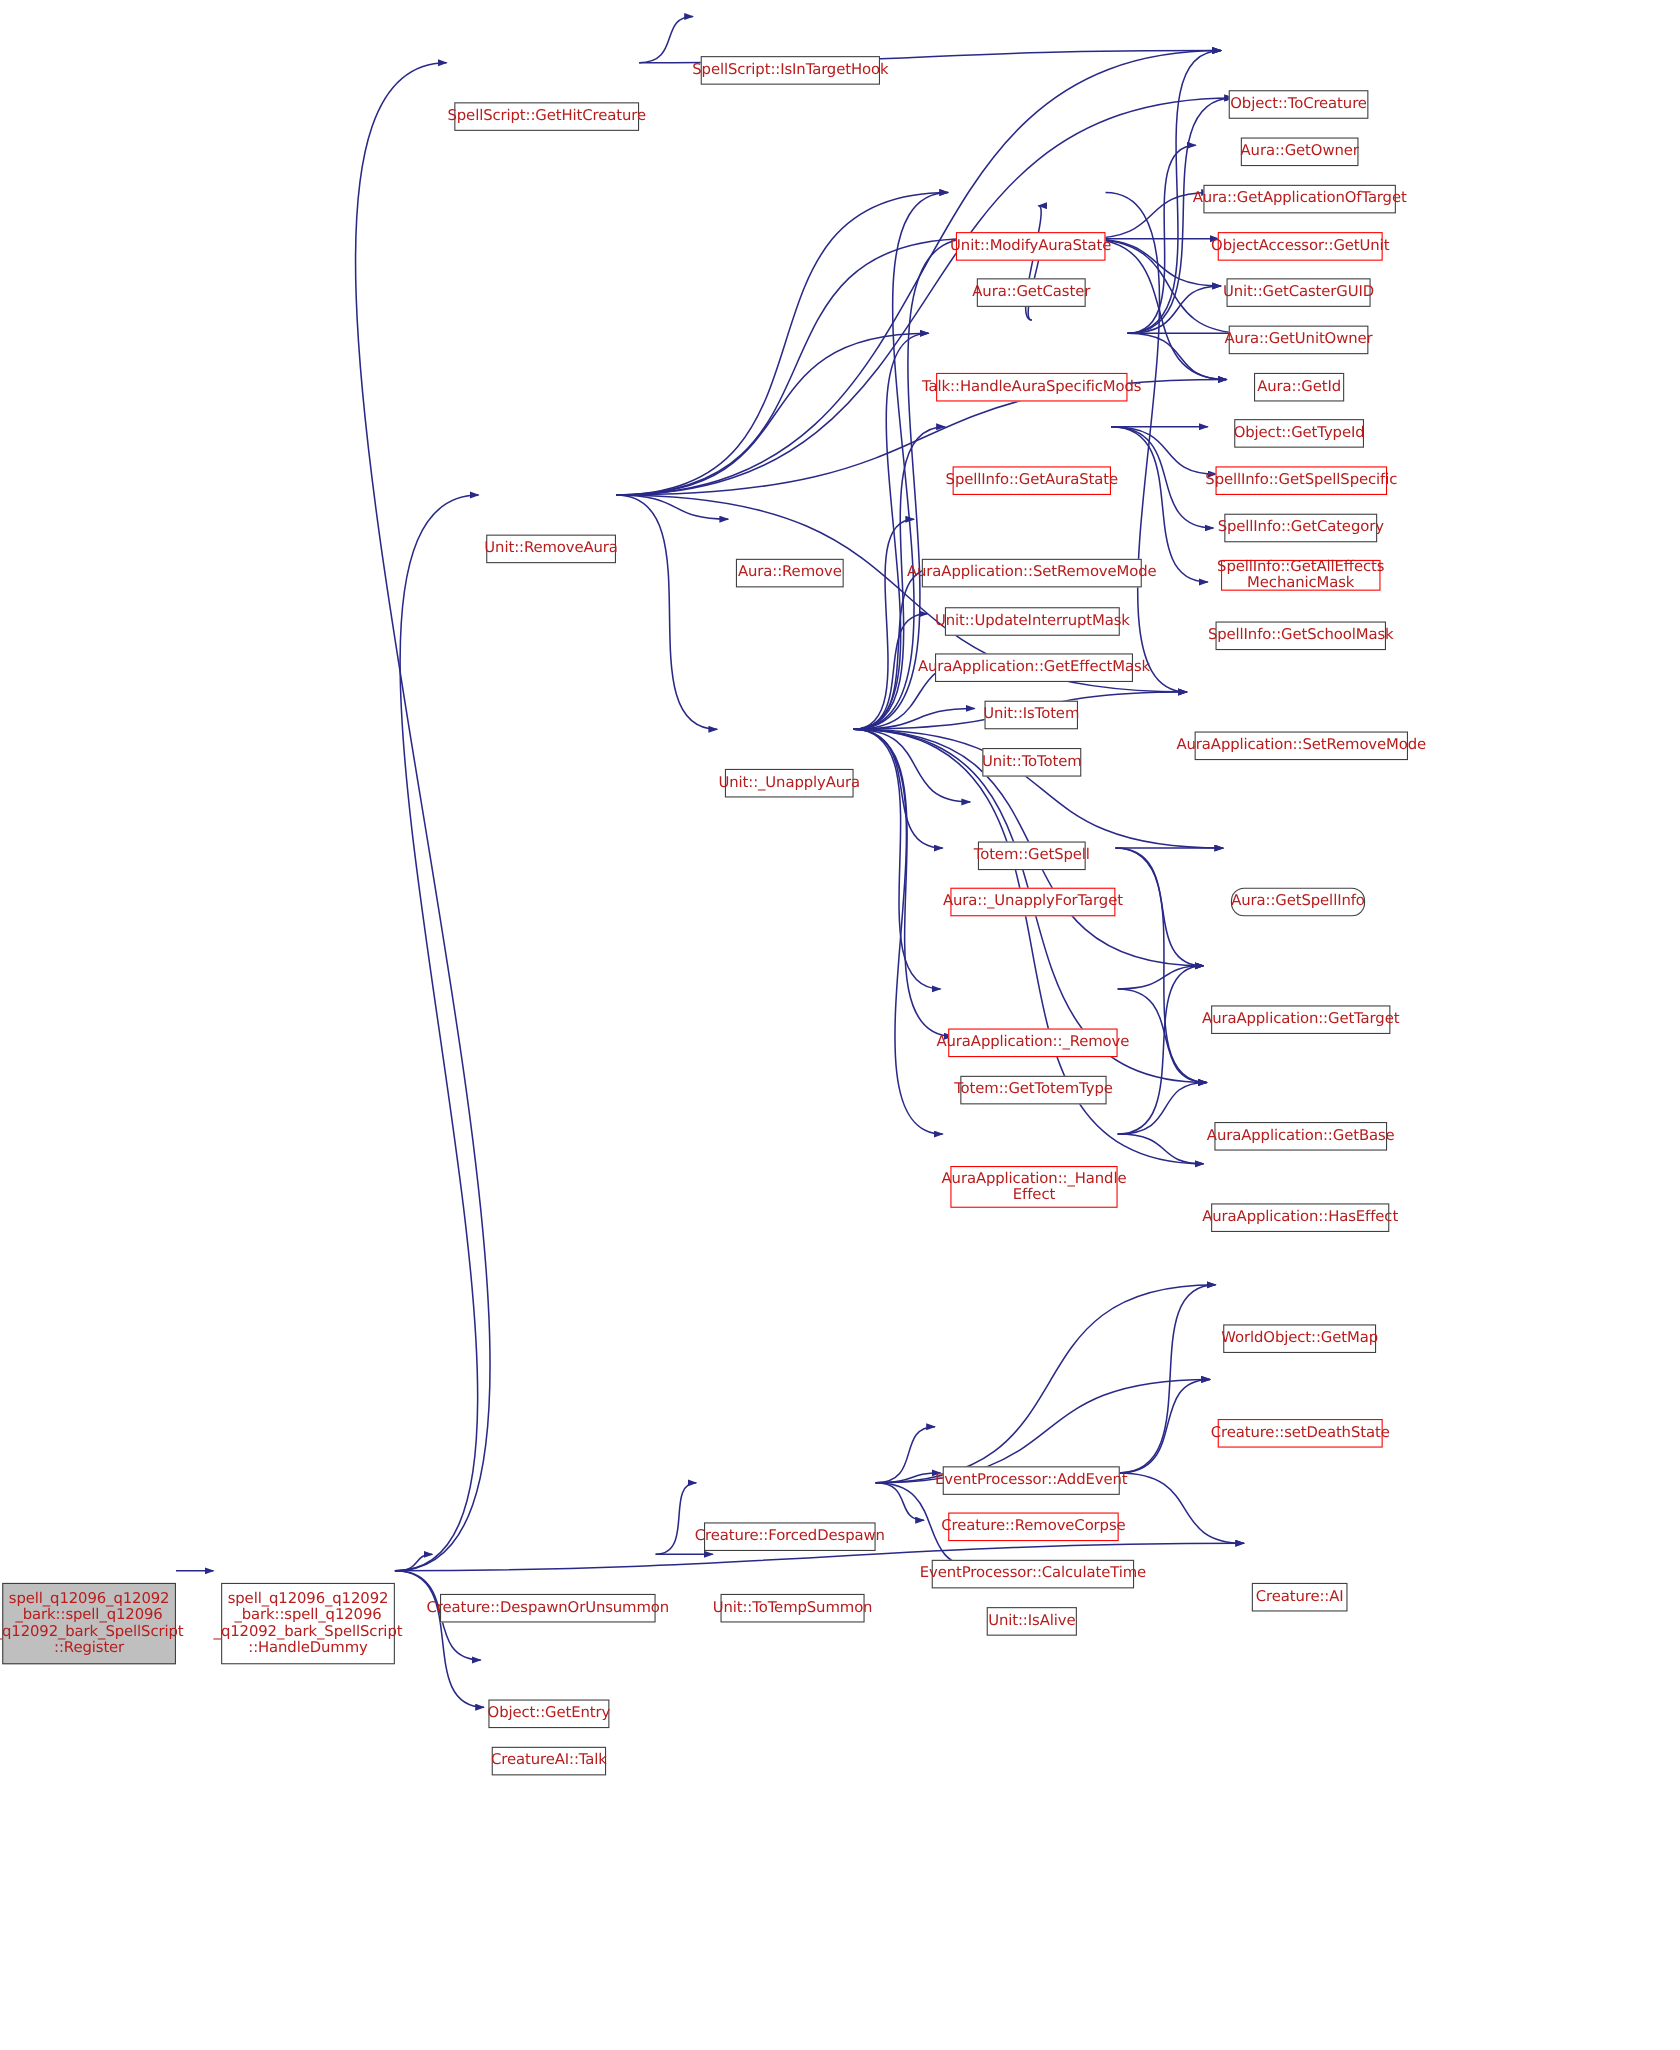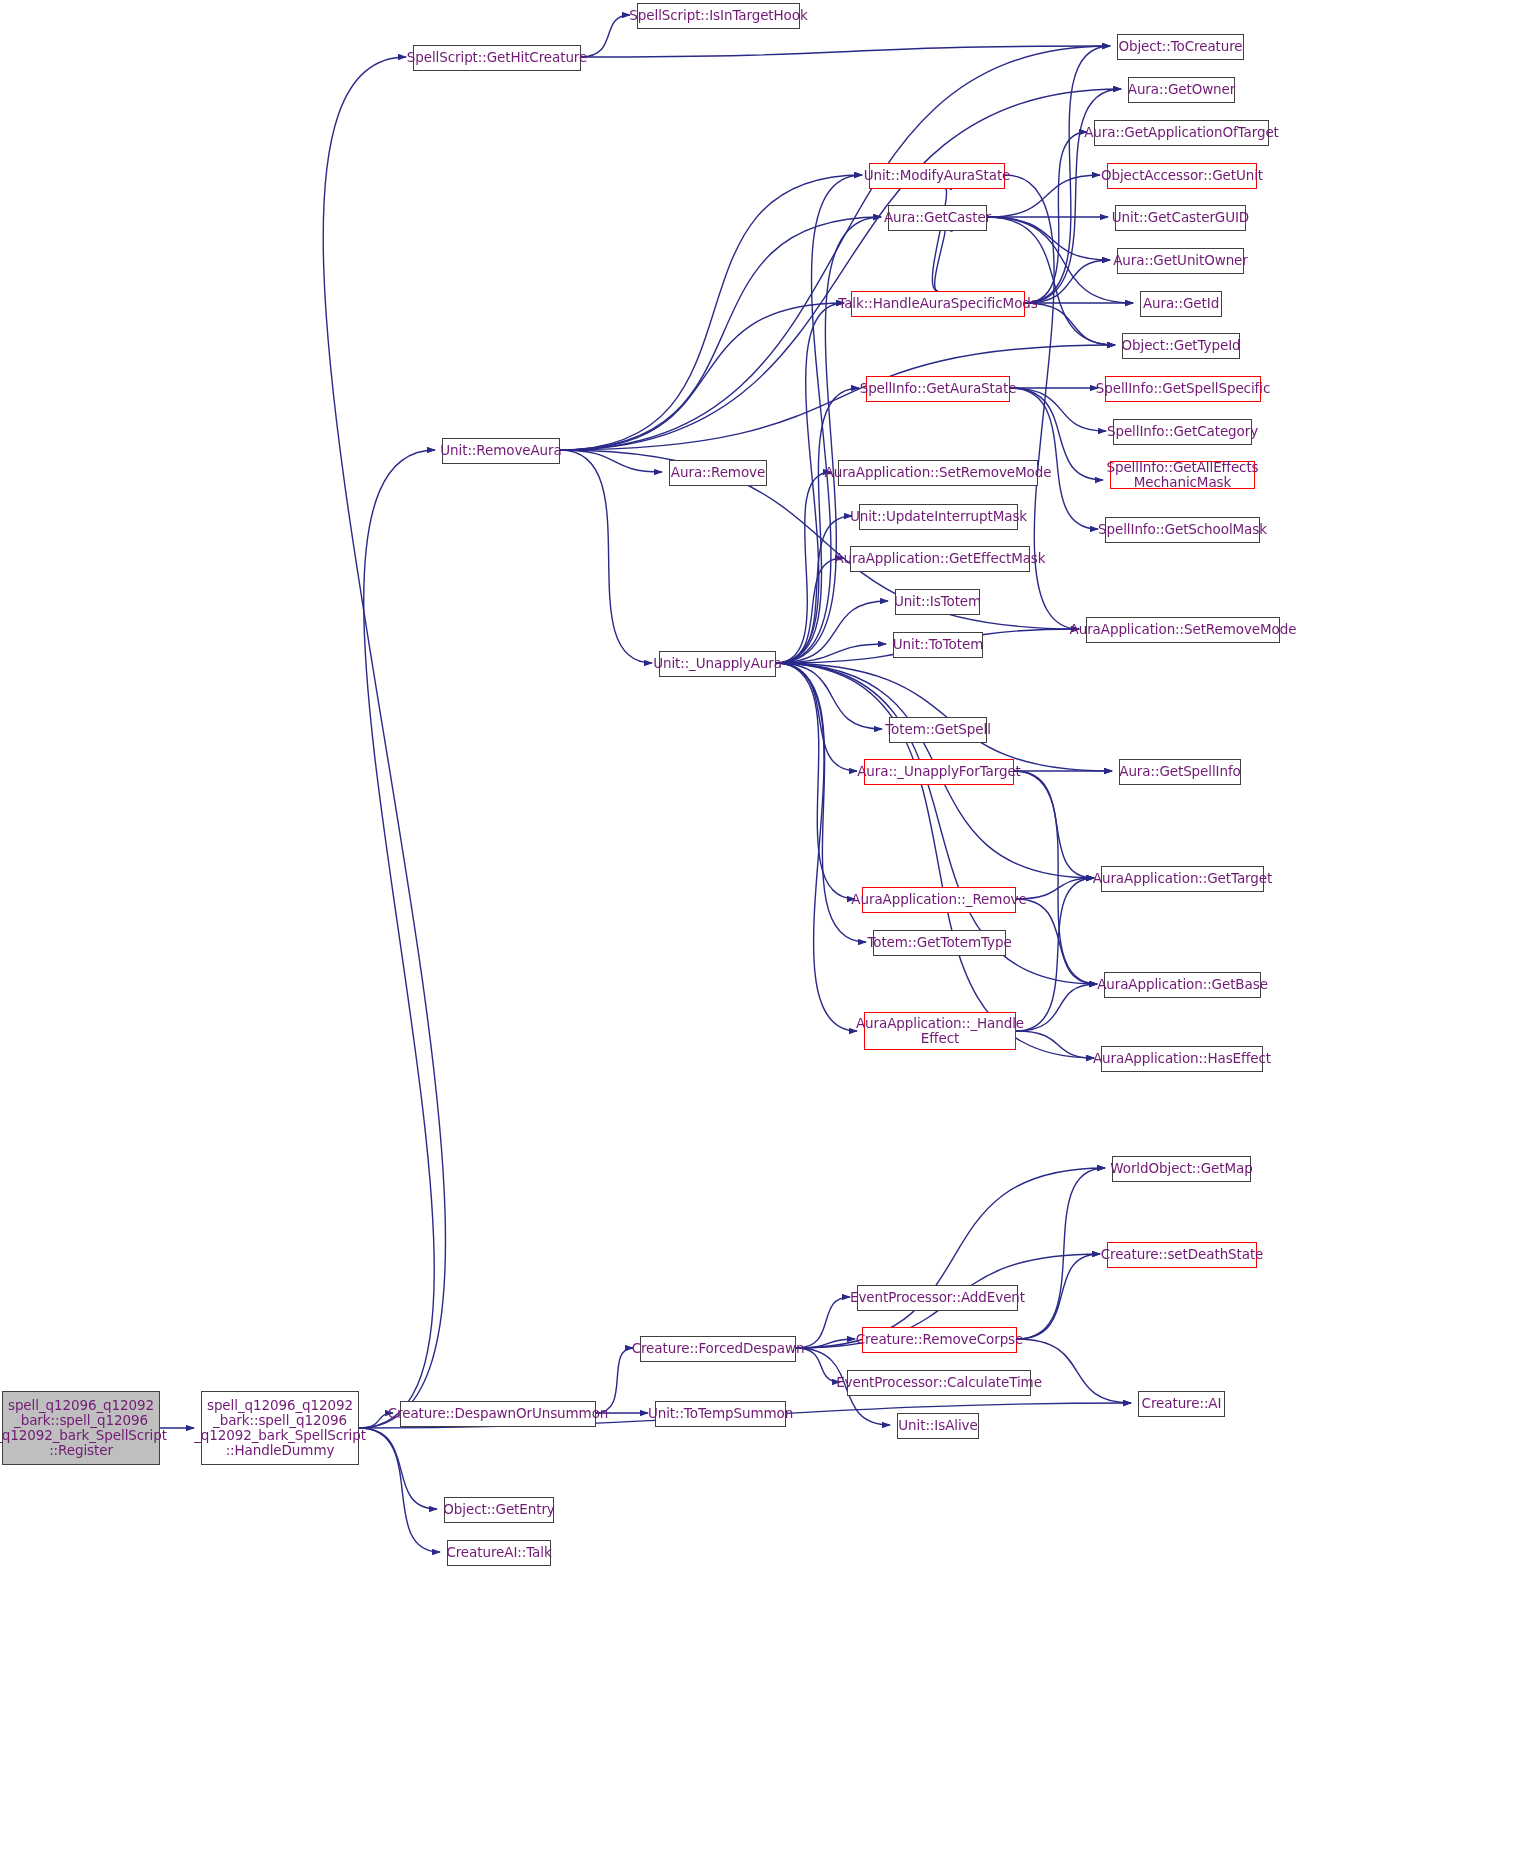--- a/index.html
+++ b/index.html
@@ -25,27 +25,28 @@
   }
   .node {
     position: absolute;
     box-sizing: border-box;
     display: flex;
     align-items: center;
     justify-content: center;
     text-align: center;
     background: #ffffff;
     border: 1px solid #404040;
-    color: #701a75;
+    color: #b91c1c;
     font-size: 13.5px;
     line-height: 1.12;
     letter-spacing: -0.1px;
     white-space: pre-line;
     padding: 12px 4px;
     z-index: 5;
+    margin-top: 48px;
   }
   .node.red {
     border: 1px solid #ff0000;
   }
   .node.root {
     background: #bfbfbf;
     border: 1px solid #404040;
   }
 </style>
 </head>
@@ -152,21 +153,21 @@
     <div class="node" style="left: 1115px; top: 205px; width: 131px; height: 24px;">Unit::GetCasterGUID</div>
     <div class="node" style="left: 1117px; top: 248px; width: 127px; height: 24px;">Aura::GetUnitOwner</div>
     <div class="node" style="left: 1140px; top: 291px; width: 82px; height: 24px;">Aura::GetId</div>
     <div class="node" style="left: 1122px; top: 333px; width: 118px; height: 24px;">Object::GetTypeId</div>
     <div class="node red" style="left: 1105px; top: 376px; width: 156px; height: 24px;">SpellInfo::GetSpellSpecific</div>
     <div class="node" style="left: 1113px; top: 419px; width: 139px; height: 24px;">SpellInfo::GetCategory</div>
     <div class="node red" style="left: 1110px; top: 461px; width: 145px; height: 28px;">SpellInfo::GetAllEffects
 MechanicMask</div>
     <div class="node" style="left: 1105px; top: 517px; width: 155px; height: 24px;">SpellInfo::GetSchoolMask</div>
     <div class="node" style="left: 1086px; top: 617px; width: 194px; height: 24px;">AuraApplication::SetRemoveMode</div>
-    <div class="node" style="left: 1119px; top: 759px; width: 122px; height: 24px;">Aura::GetSpellInfo</div>
+    <div class="node" style="left: 1119px; top: 759px; width: 122px; height: 24px; border-radius: 12px;">Aura::GetSpellInfo</div>
     <div class="node" style="left: 1101px; top: 866px; width: 163px; height: 24px;">AuraApplication::GetTarget</div>
     <div class="node" style="left: 1104px; top: 972px; width: 157px; height: 24px;">AuraApplication::GetBase</div>
     <div class="node" style="left: 1101px; top: 1046px; width: 162px; height: 24px;">AuraApplication::HasEffect</div>
     <div class="node" style="left: 1112px; top: 1156px; width: 139px; height: 24px;">WorldObject::GetMap</div>
     <div class="node red" style="left: 1107px; top: 1242px; width: 150px; height: 24px;">Creature::setDeathState</div>
     <div class="node" style="left: 1138px; top: 1391px; width: 87px; height: 24px;">Creature::AI</div>
     <div class="node red" style="left: 869px; top: 163px; width: 136px; height: 24px;">Unit::ModifyAuraState</div>
     <div class="node" style="left: 888px; top: 205px; width: 99px; height: 24px;">Aura::GetCaster</div>
     <div class="node red" style="left: 851px; top: 291px; width: 174px; height: 24px;">Talk::HandleAuraSpecificMods</div>
     <div class="node red" style="left: 866px; top: 376px; width: 144px; height: 24px;">SpellInfo::GetAuraState</div>

